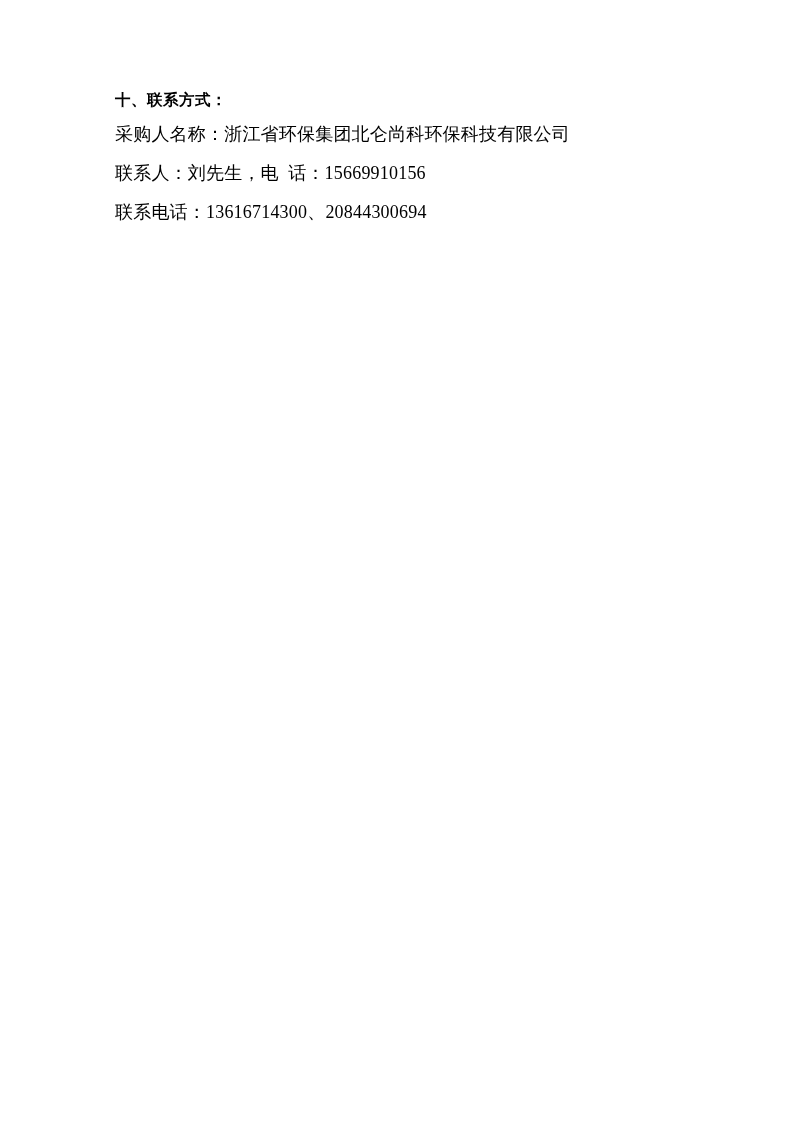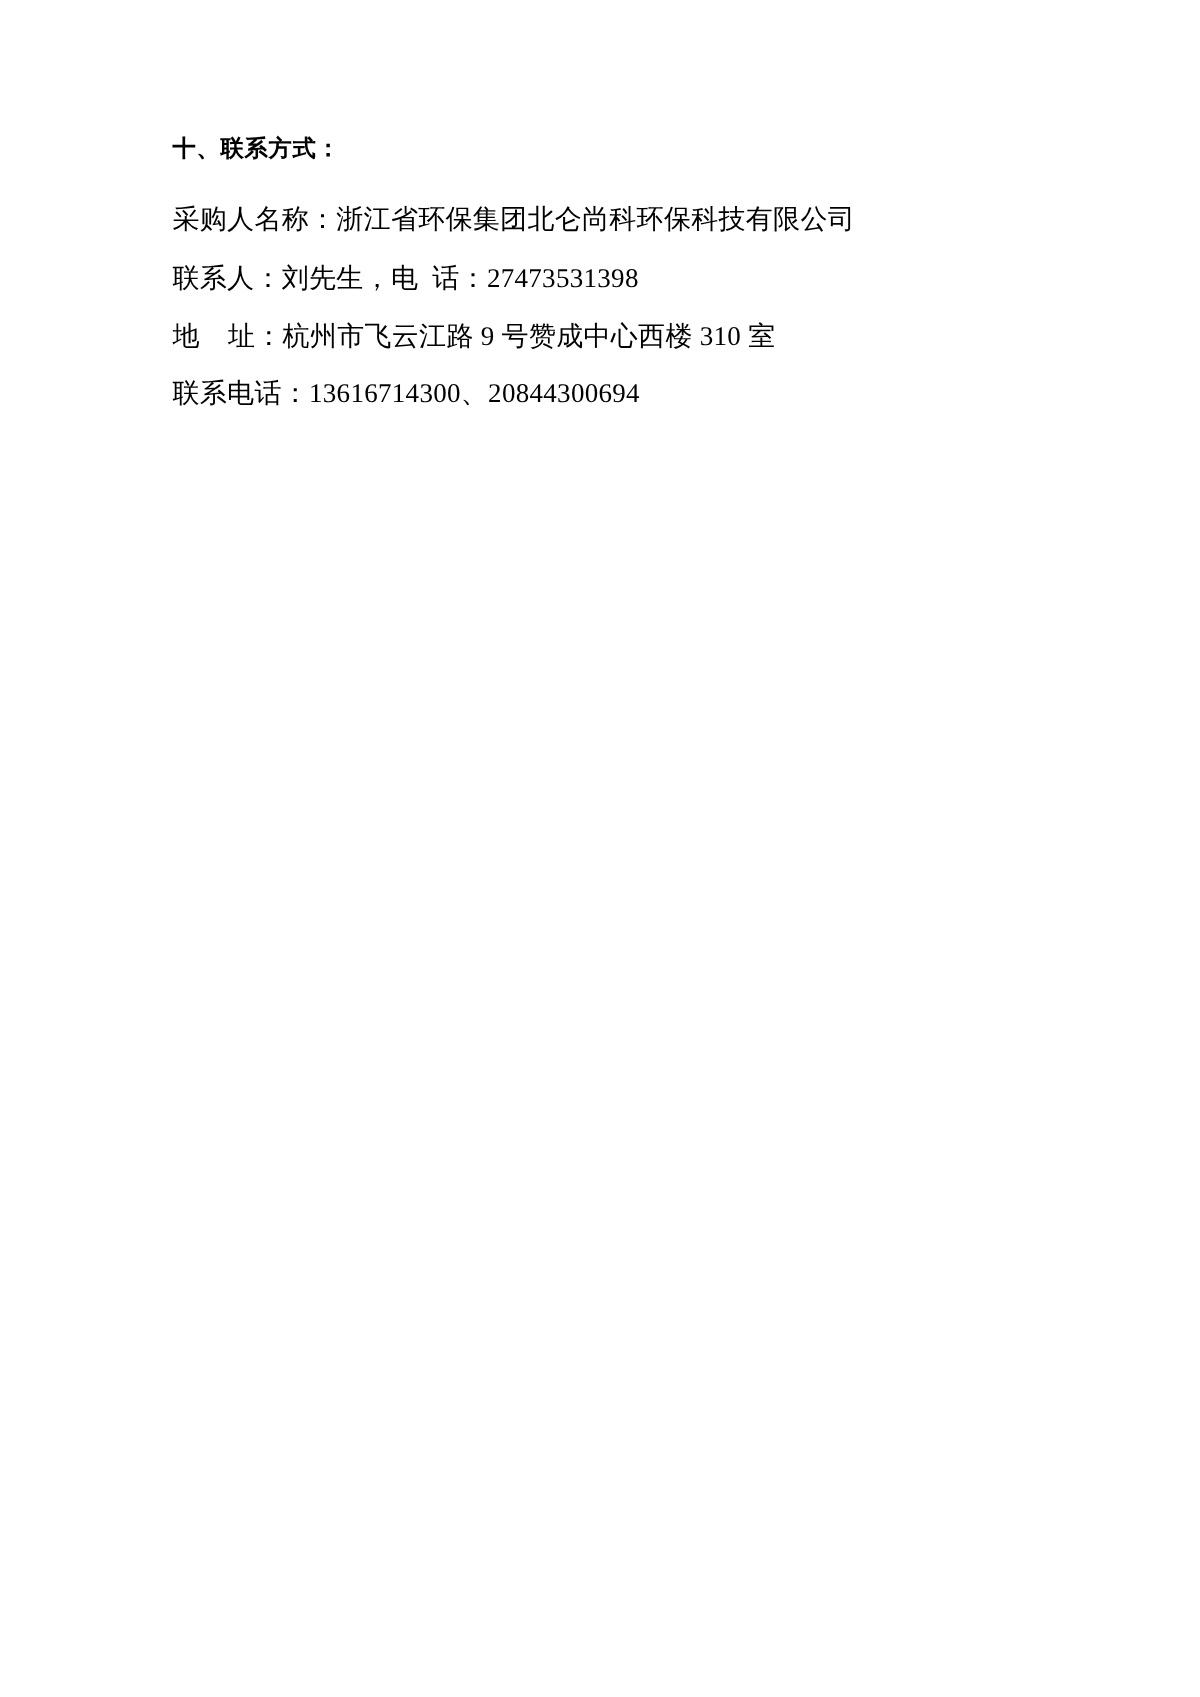--- a/index.html
+++ b/index.html
@@ -20,21 +20,21 @@
     height: 1131px;
     background: #ffffff;
     box-sizing: border-box;
     padding: 88px 110px 0 115px;
   }
   .doc-heading {
     font-family: "Liberation Sans", "DejaVu Sans", sans-serif;
     font-weight: bold;
     font-size: 15.5px;
     letter-spacing: 0.5px;
-    margin: 0 0 16px 0;
+    margin: 0 0 4px 0;
     line-height: 1.5;
   }
   .contact-list {
     margin: 0;
     padding: 0;
     list-style: none;
   }
   .contact-line {
     font-family: "Liberation Serif", "DejaVu Serif", serif;
     font-size: 18px;
@@ -43,17 +43,16 @@
     letter-spacing: 0.2px;
   }
 </style>
 </head>
 <body>
 
 <div class="page">
   <h1 class="doc-heading">十、联系方式：</h1>
   <div class="contact-list">
     <div class="contact-line">采购人名称：浙江省环保集团北仑尚科环保科技有限公司</div>
-    <div class="contact-line">联系人：刘先生，电  话：27473531398</div>
-    <div class="contact-line">地    址：杭州市飞云江路 9 号赞成中心西楼 310 室</div>
+    <div class="contact-line">联系人：刘先生，电  话：15669910156</div>
     <div class="contact-line">联系电话：13616714300、20844300694</div>
   </div>
 </div>
 
 </body></html>

